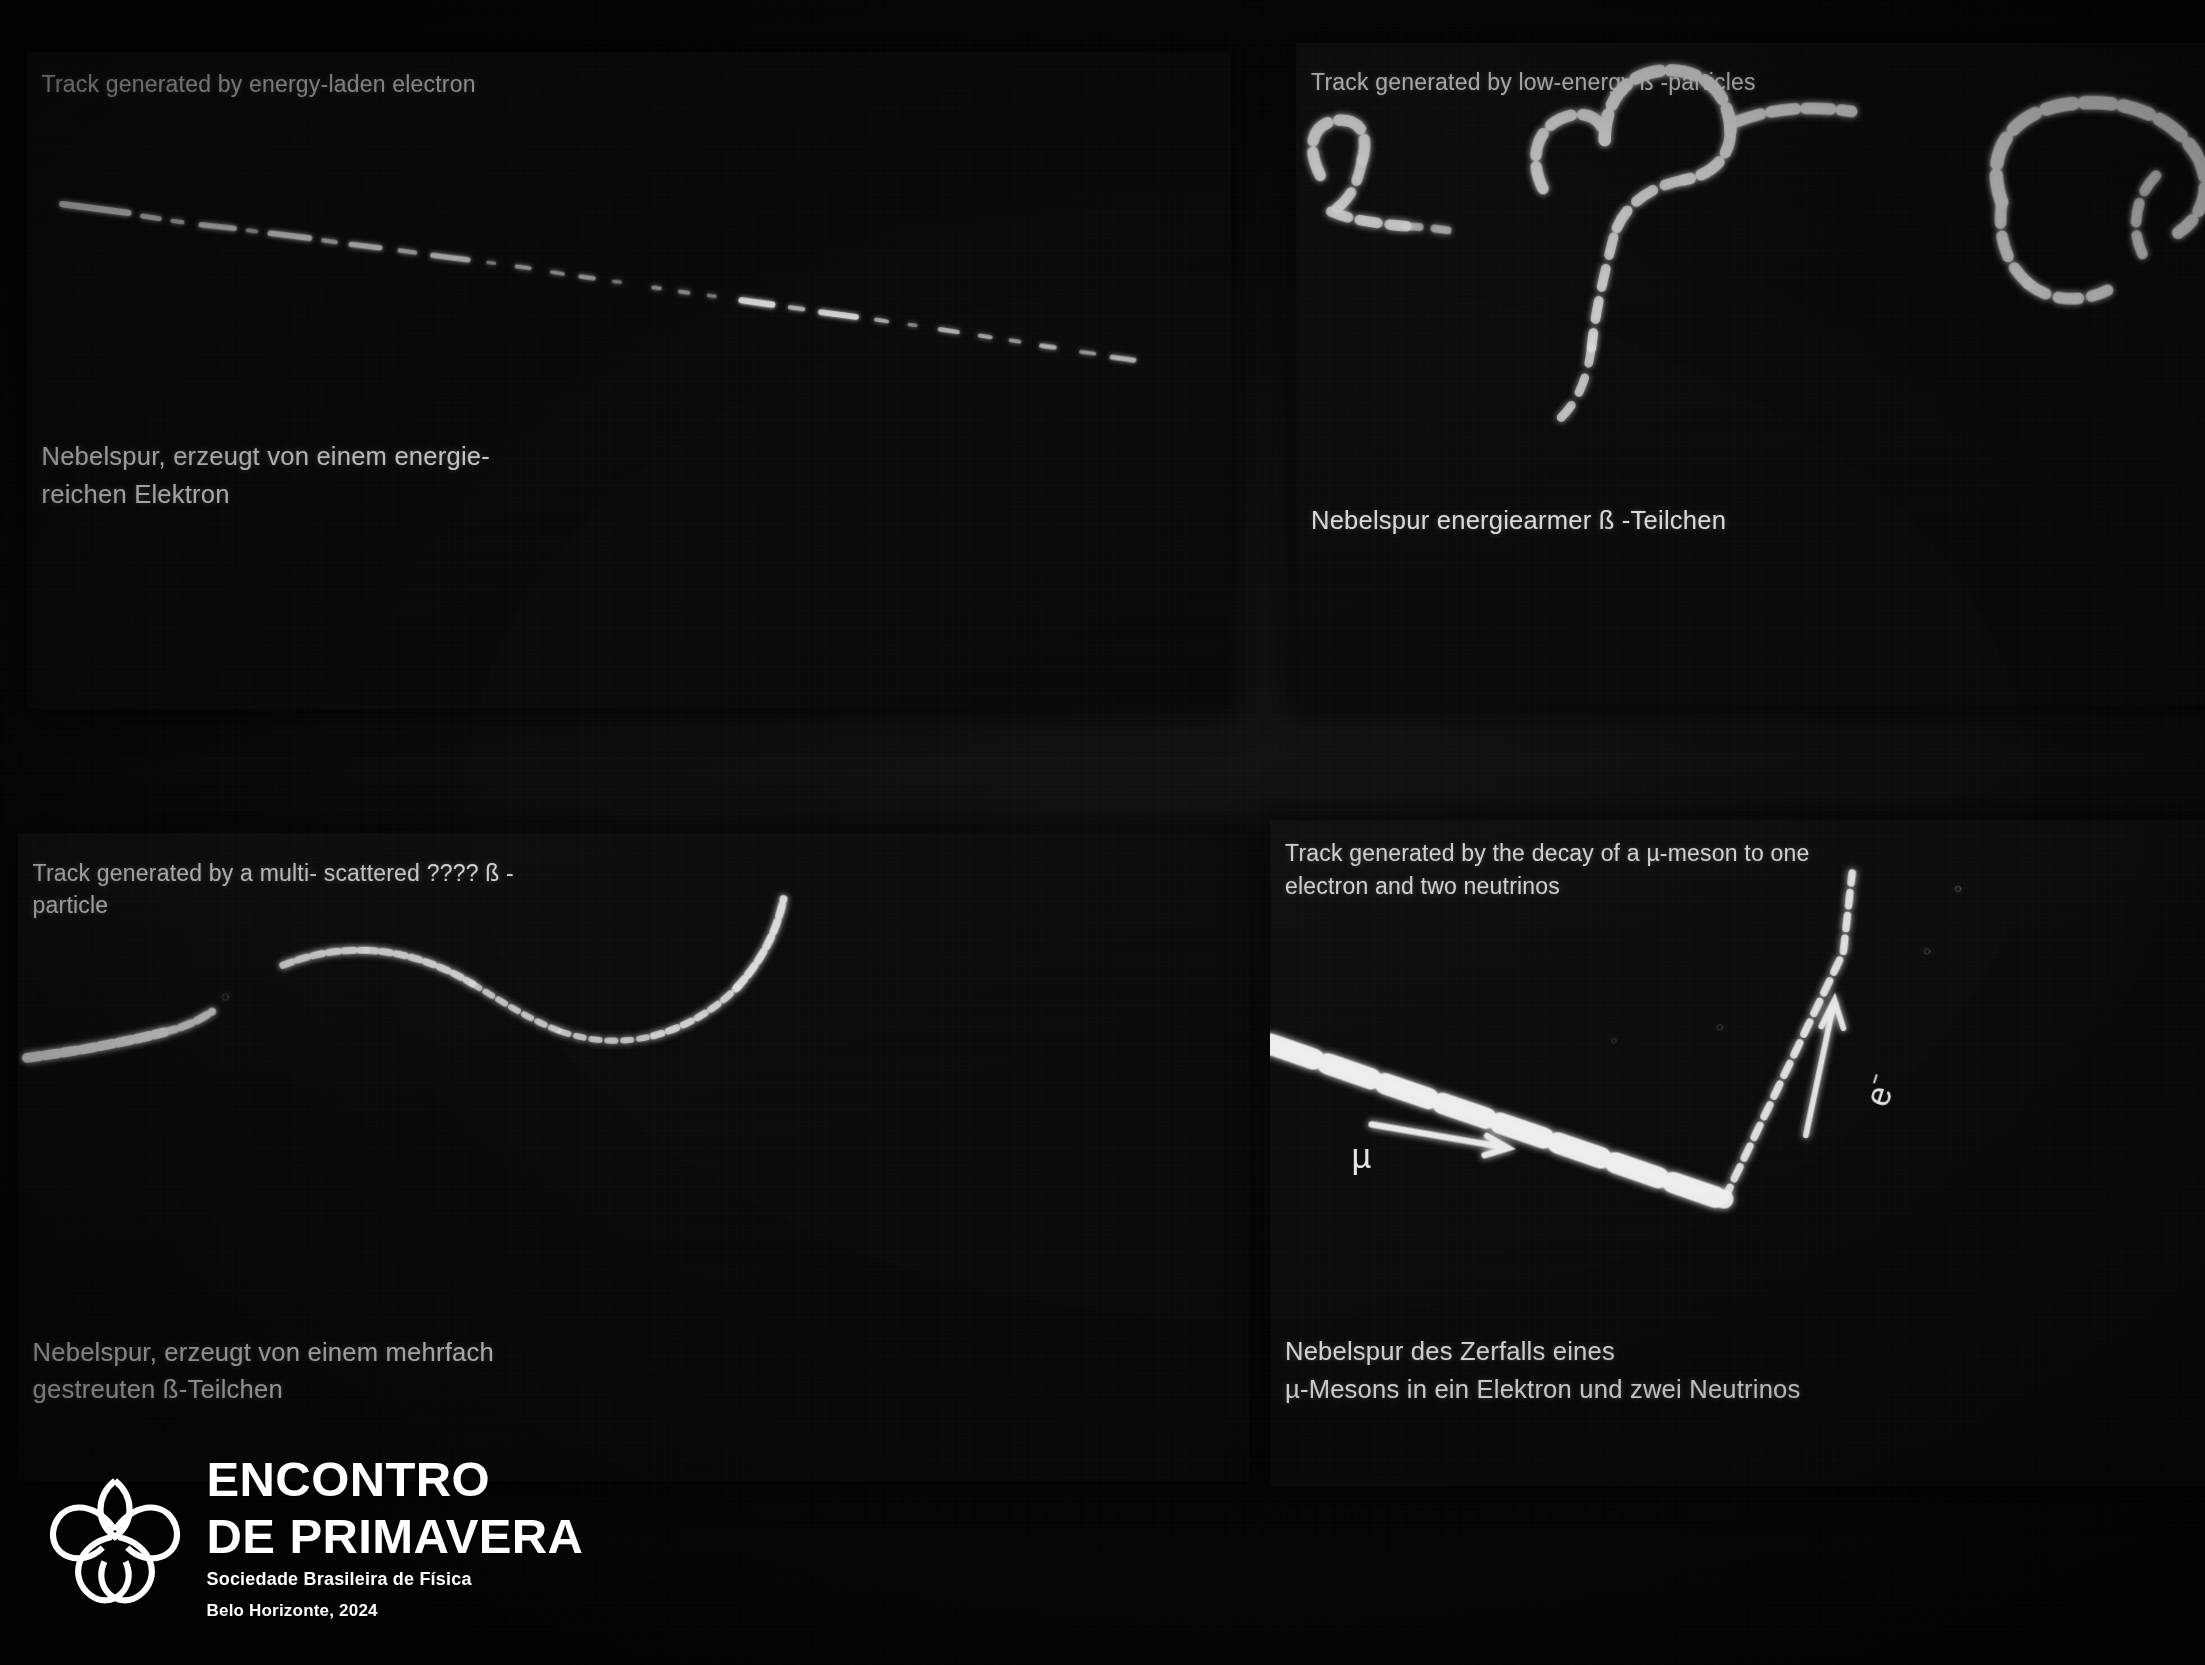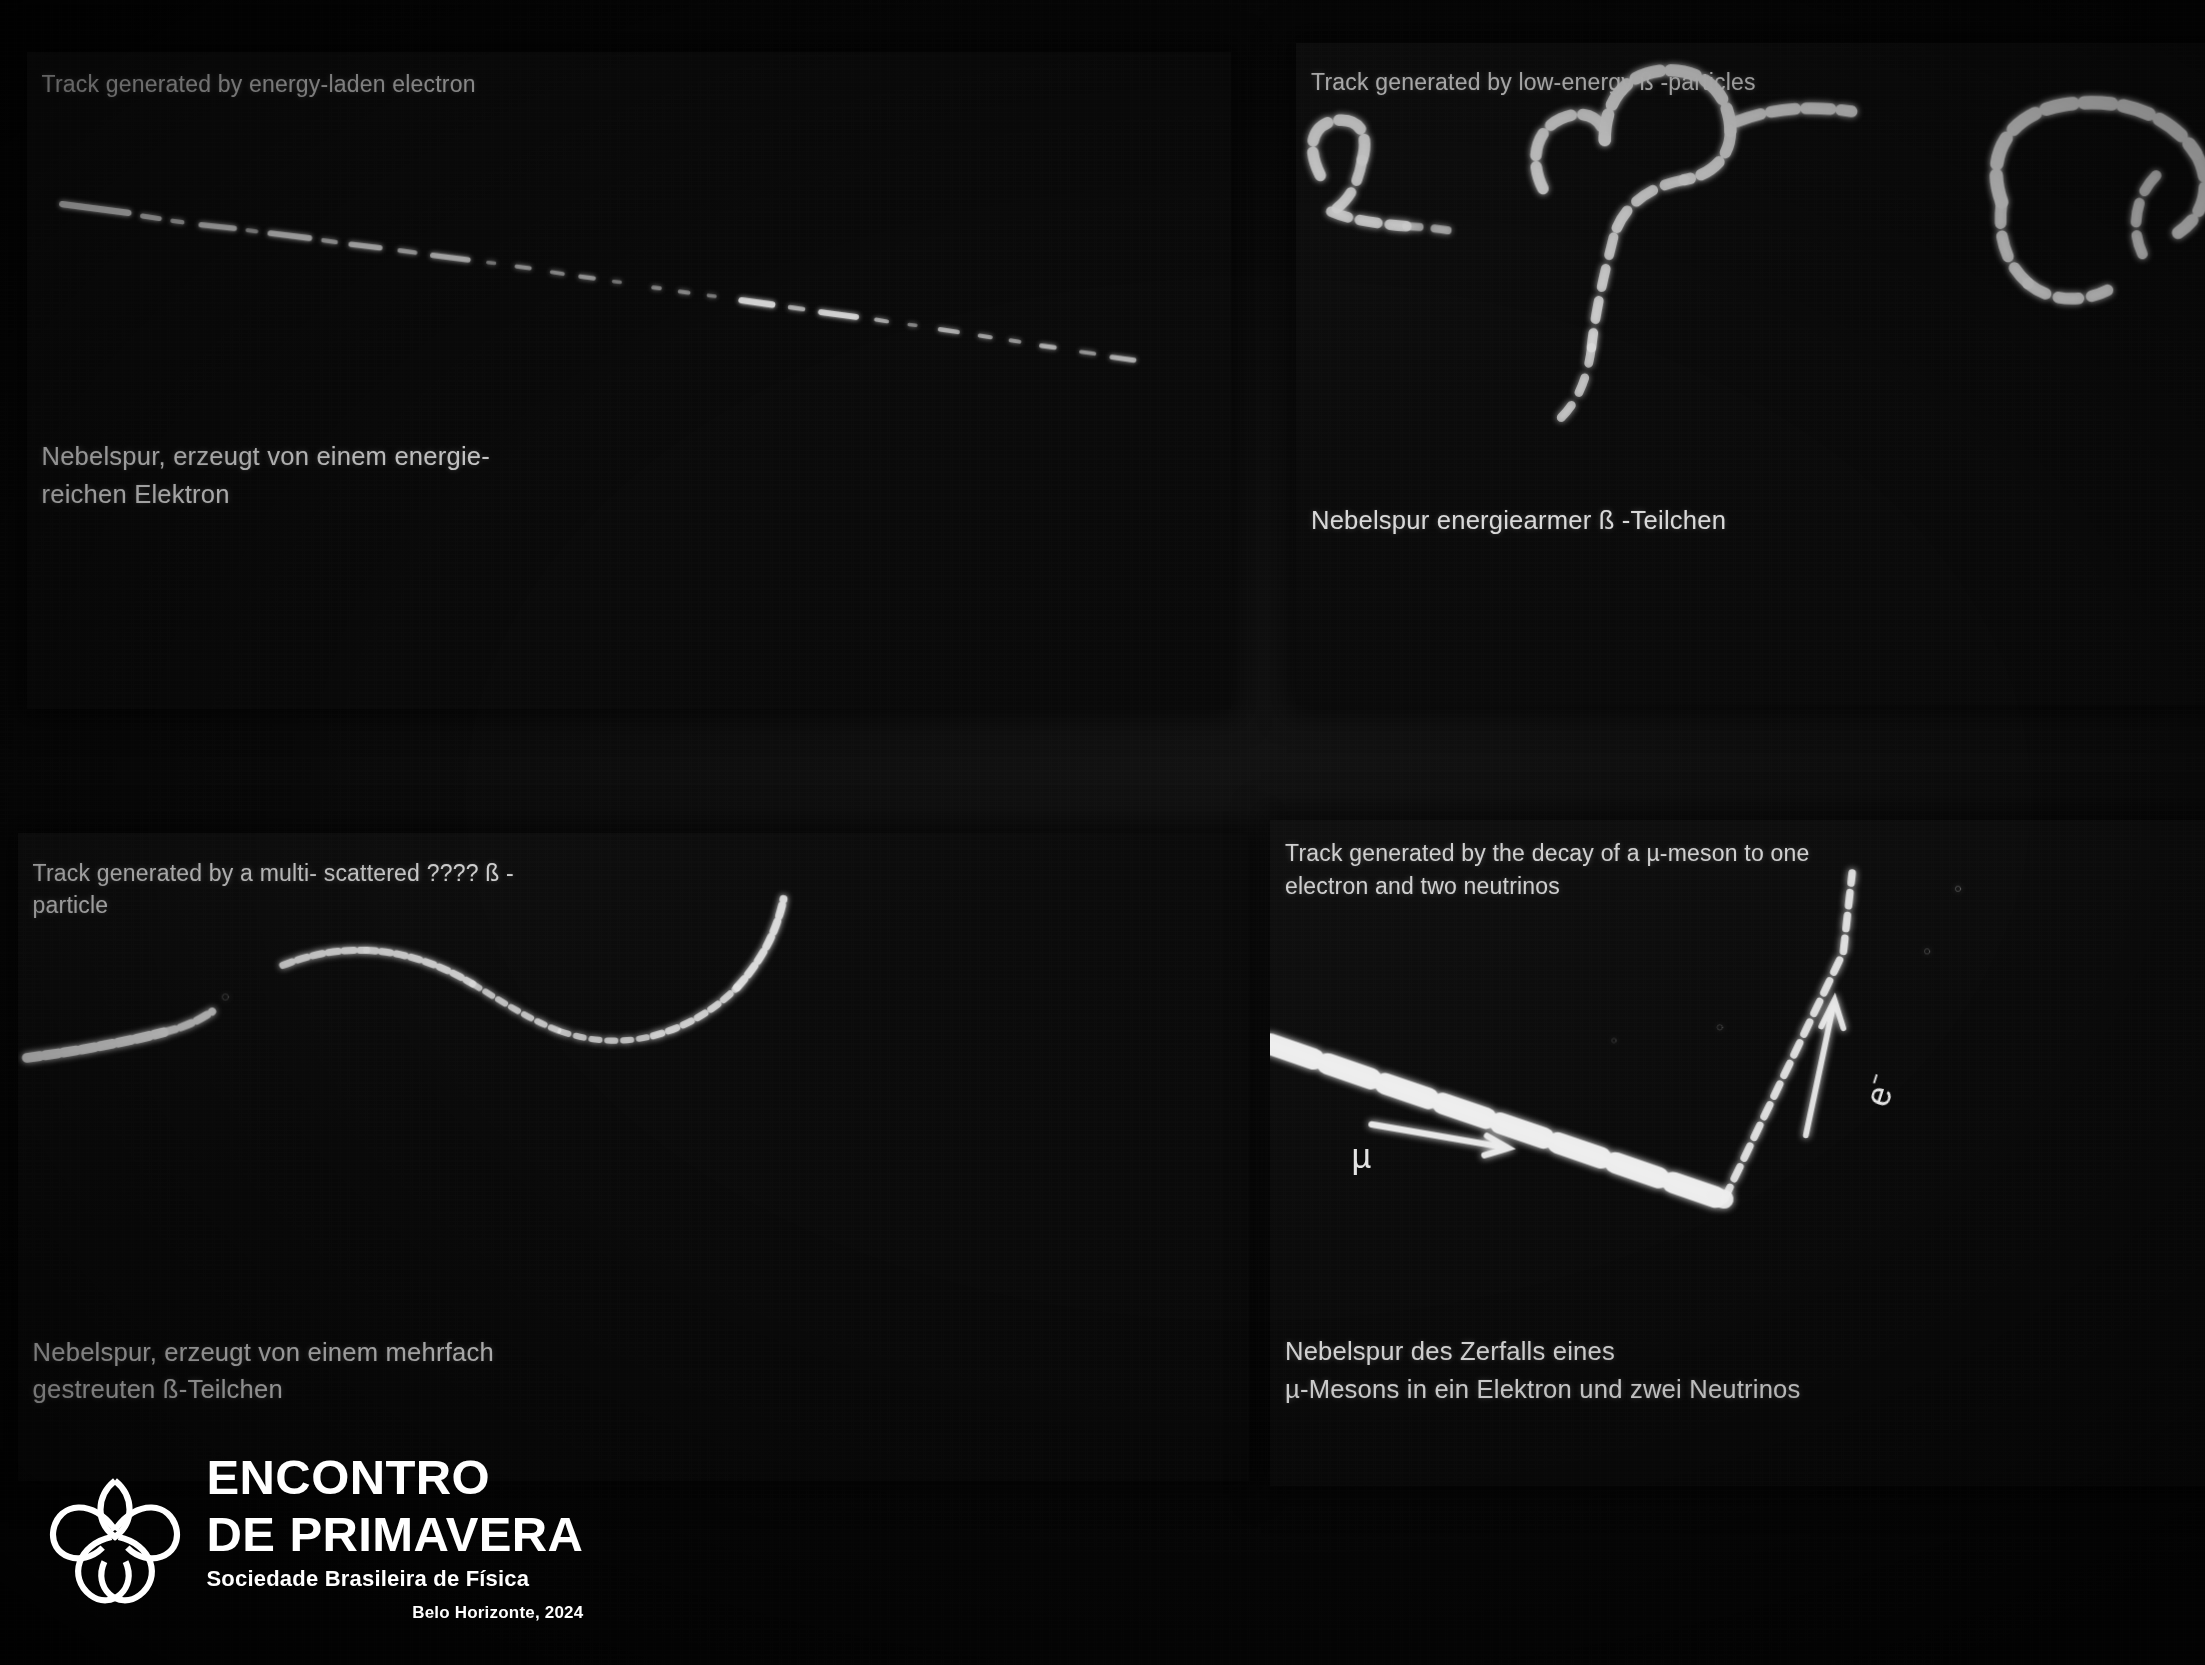--- a/index.html
+++ b/index.html
@@ -94,33 +94,32 @@
     color: #ffffff;
   }
   .logo-l2 {
     font-size: 49px;
     font-weight: 700;
     letter-spacing: 0.4px;
     color: #ffffff;
     margin-top: 8px;
   }
   .logo-l3 {
-    font-size: 22px;
+    font-size: 18px;
     font-weight: 700;
     color: #ffffff;
     margin-top: 9.7px;
     letter-spacing: 0.2px;
   }
   .logo-l4 {
     font-size: 17px;
     font-weight: 700;
     color: #ffffff;
     margin-top: 14px;
     letter-spacing: 0.2px;
-    text-align: right;
   }
 </style>
 </head>
 <body>
 
 <div class="photo">
 
   <div class="panel" id="panel-tl">
     <div class="panel-caption cap-en" style="top:17.6px;">Track generated by energy-laden electron</div>
     <svg class="track-svg" viewBox="0 0 2730 1490" preserveAspectRatio="none">

